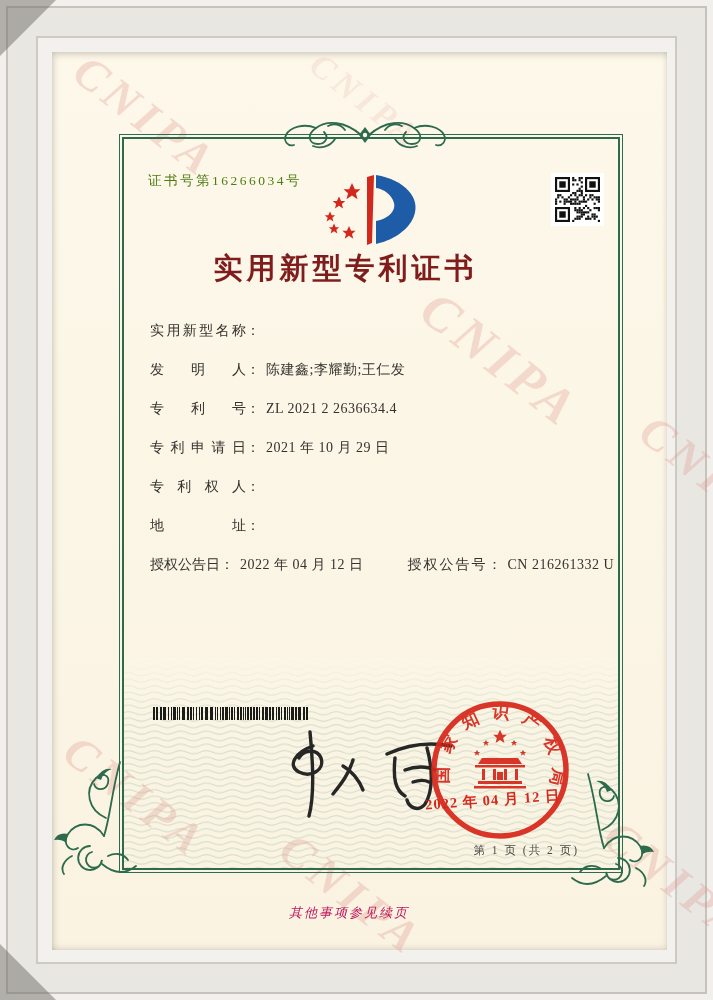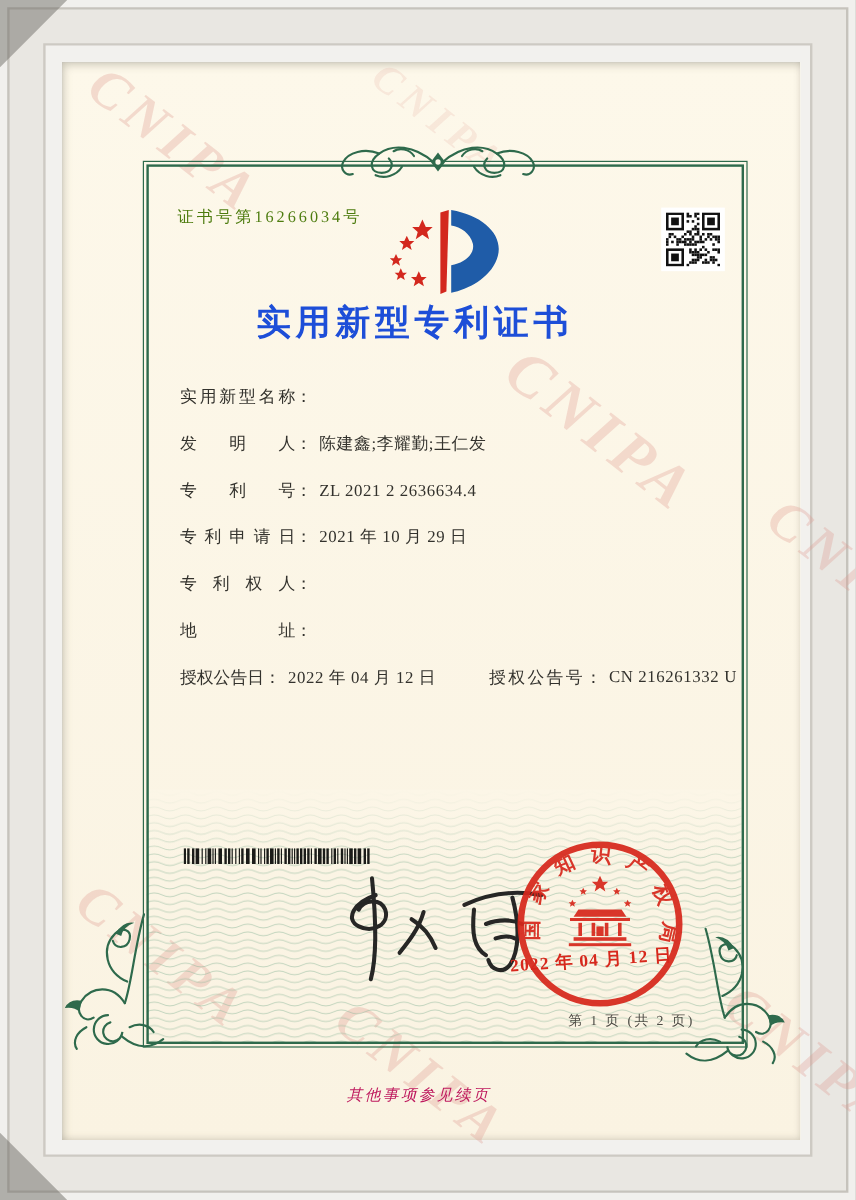--- a/index.html
+++ b/index.html
@@ -32,21 +32,21 @@
         background:linear-gradient(#fcf6e7,rgba(252,246,231,0));}
   .ornament-top{position:absolute;left:275px;top:117px;width:180px;height:36px;}
   .flourish{position:absolute;width:88px;height:118px;}
   .flourish.bl{left:50px;top:760px;}
   .flourish.br{left:570px;top:772px;transform:scaleX(-1);}
   .certno{position:absolute;left:148px;top:172px;font-size:13.5px;letter-spacing:2.5px;color:#4d7c0f;}
   .logo{position:absolute;left:325px;top:174px;width:96px;height:74px;}
   .qr-wrap{position:absolute;left:551px;top:173px;width:53px;height:53px;background:#fff;
            display:flex;align-items:center;justify-content:center;}
   .title{position:absolute;left:119px;top:249px;width:453px;text-align:center;
-         font-size:29px;font-weight:bold;letter-spacing:4px;color:#1d4ed8;}
+         font-size:29px;font-weight:bold;letter-spacing:4px;color:#7f1d1d;}
   .fields{position:absolute;left:150px;top:322px;width:450px;display:flex;flex-direction:column;gap:21px;
           font-size:14px;color:#33322d;}
   .frow{display:flex;align-items:baseline;white-space:nowrap;}
   .lab{display:inline-block;width:96px;text-align:justify;text-align-last:justify;}
   .colon{margin-right:6px;}
   .val{letter-spacing:.5px;}
   .pair2{margin-left:44px;display:flex;align-items:center;}
   .paras{position:absolute;left:150px;top:565px;width:444px;font-size:13.5px;line-height:1.33;
          color:#2f2e29;text-align:justify;font-style:italic;}
   .paras p{margin:0;text-indent:2em;}

